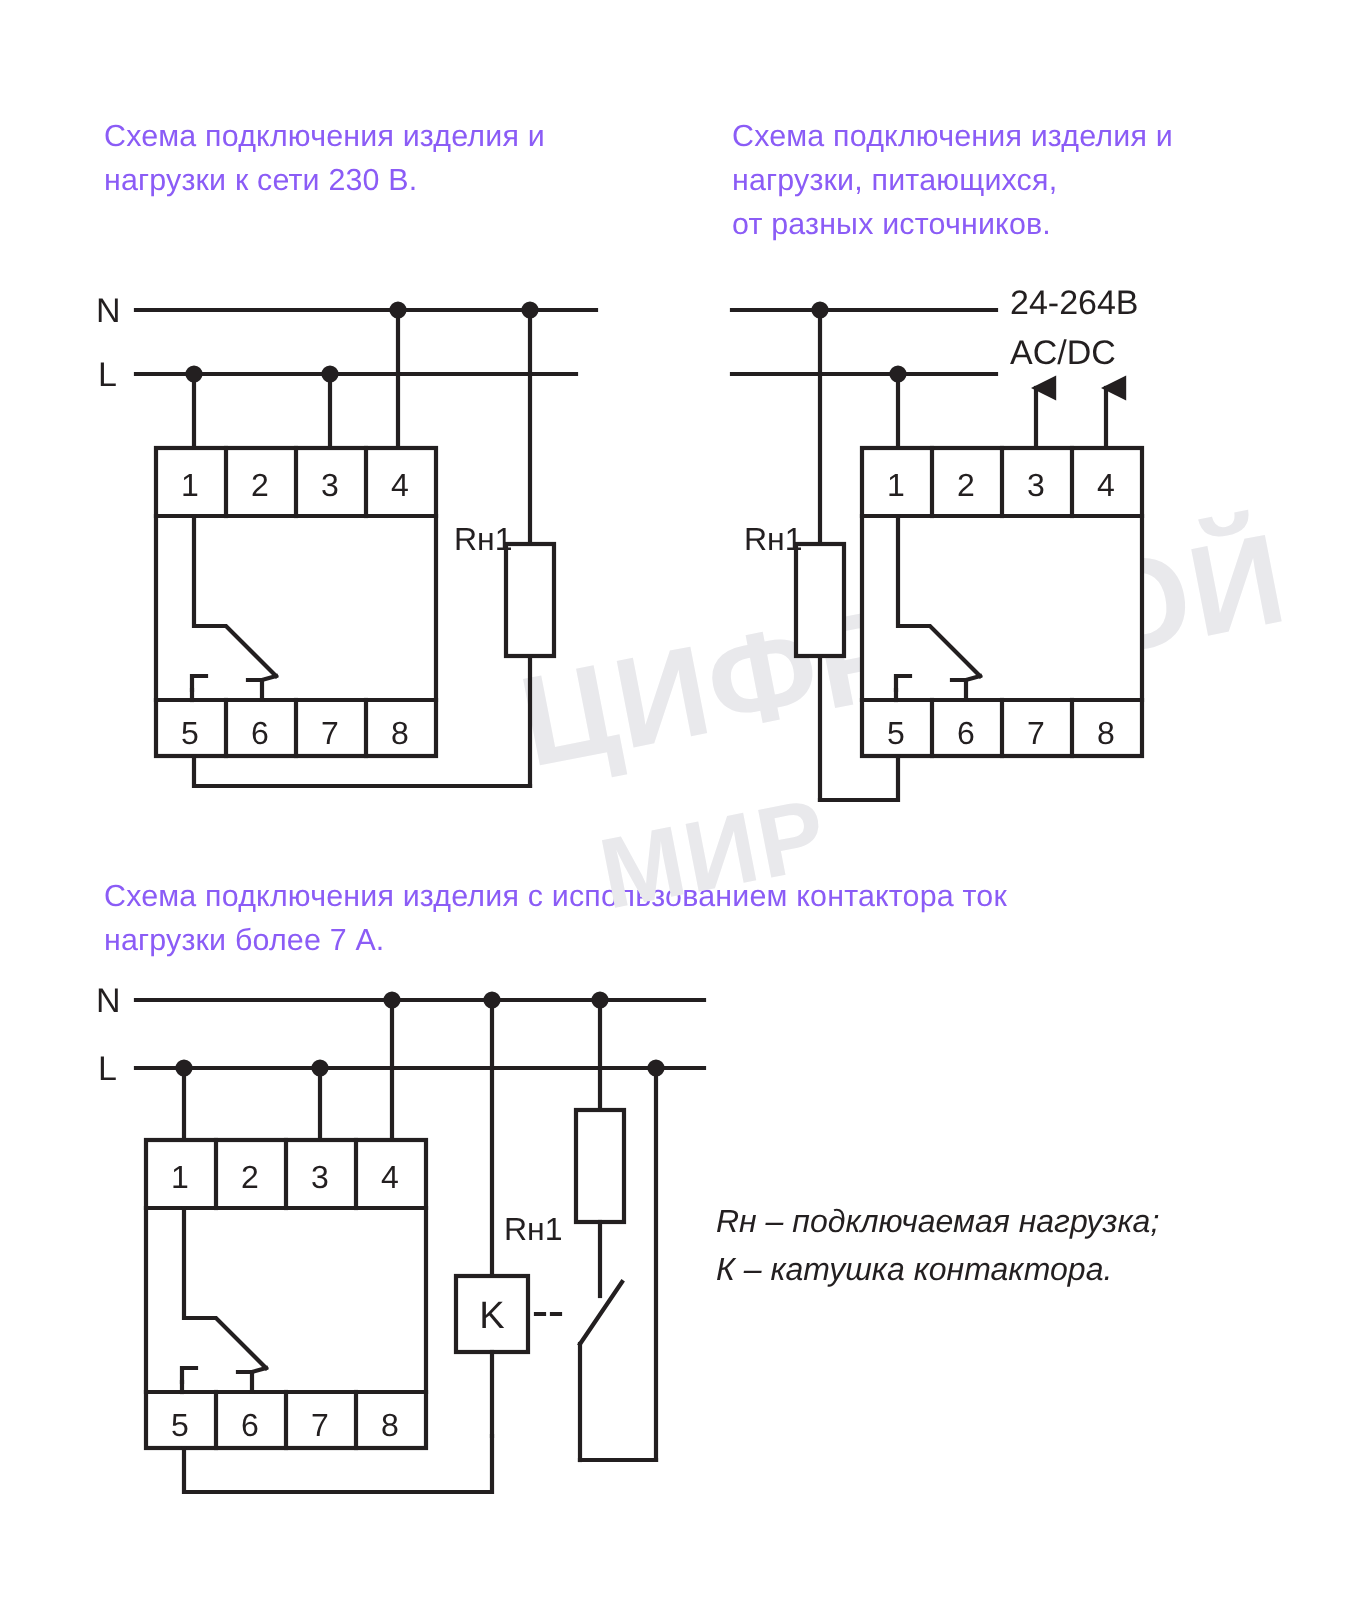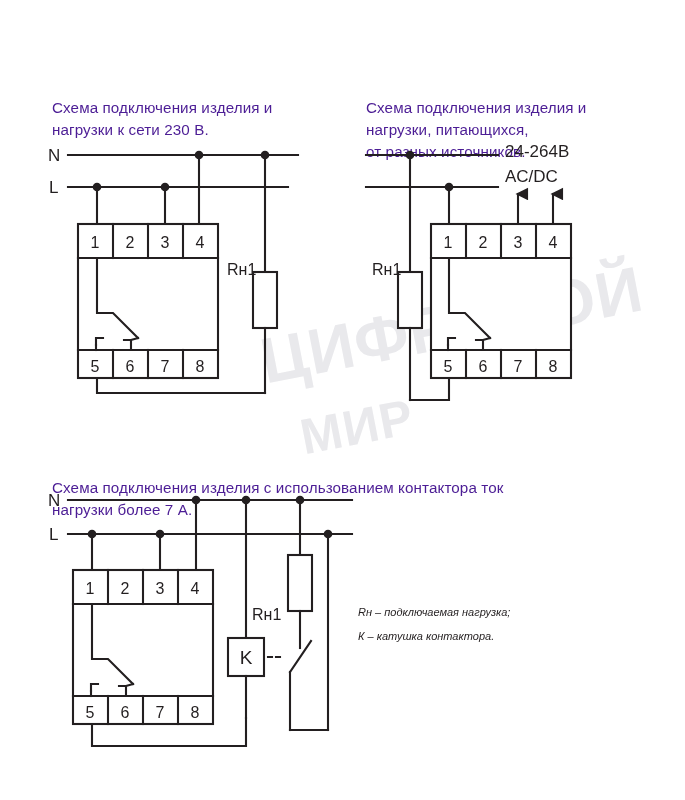--- a/index.html
+++ b/index.html
@@ -20,36 +20,35 @@
     left: 0;
     top: 0;
     width: 685px;
     height: 800px;
   }
   .caption {
     position: absolute;
     font-family: "Liberation Sans", sans-serif;
     font-size: 15.2px;
     line-height: 22px;
-    color: #4c1d95;
+    color: #8b5cf6;
     white-space: pre-line;
     letter-spacing: 0.1px;
-    margin-top: 39px;
   }
   #caption-1 { left: 52px; top: 58px; width: 300px; }
   #caption-2 { left: 366px; top: 58px; width: 300px; }
   #caption-3 { left: 52px; top: 438px; width: 610px; }
   #legend {
     position: absolute;
     left: 358px;
     top: 600px;
     width: 300px;
     font-family: "Liberation Sans", sans-serif;
     font-style: italic;
-    font-size: 11px;
+    font-size: 16px;
     line-height: 24px;
     color: #231f20;
     white-space: pre-line;
   }
   .wm {
     position: absolute;
     font-family: "Liberation Sans", sans-serif;
     font-weight: bold;
     color: #e9e9ec;
     user-select: none;

